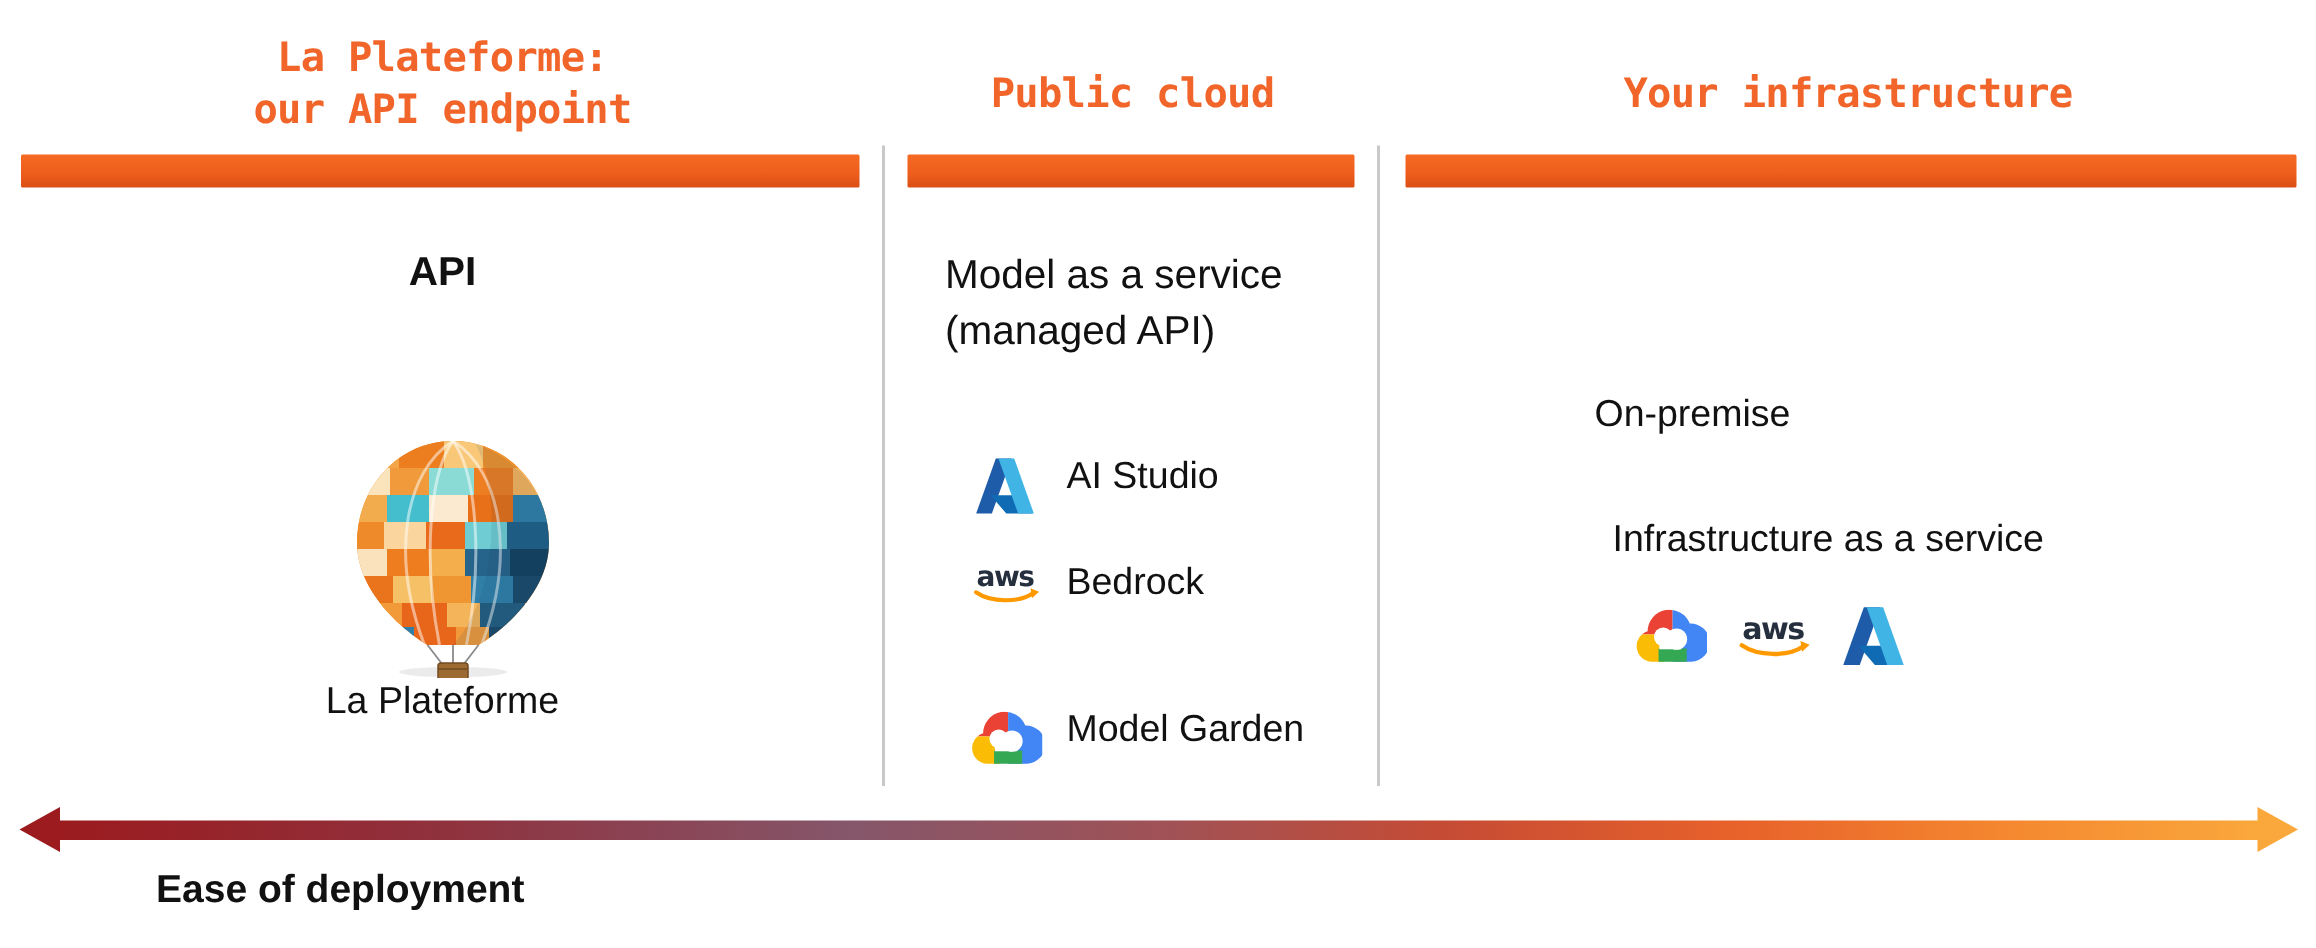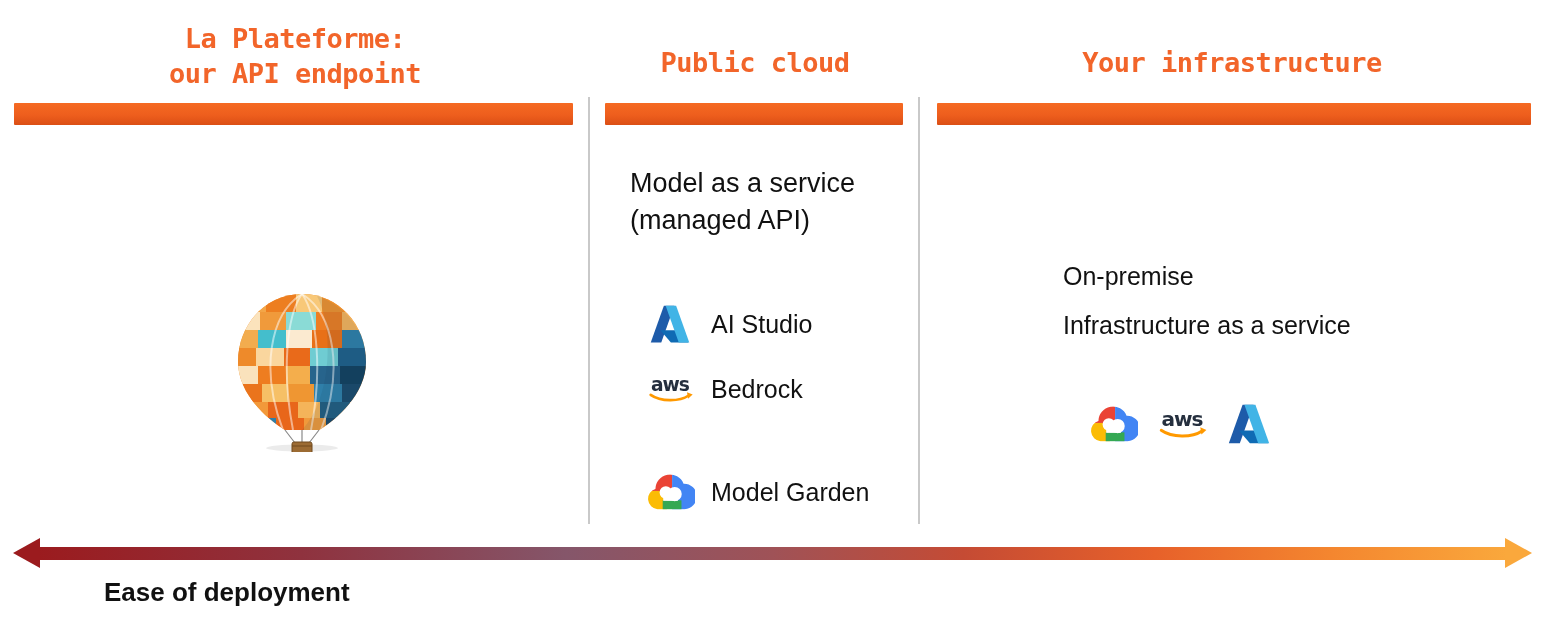--- a/index.html
+++ b/index.html
@@ -25,31 +25,31 @@
   .divider{position:absolute;top:97px;height:427px;width:2px;background:#C9C9C9;}
   #divider1{left:588px;}
   #divider2{left:918px;}
 
   .api-title{position:absolute;left:0;width:590px;top:166px;text-align:center;font-weight:bold;font-size:27px;}
   .balloon-wrap{position:absolute;left:222px;top:288px;}
   .col1-caption{position:absolute;left:0;width:590px;top:453px;text-align:center;font-size:25px;}
 
   .maas-title{position:absolute;left:630px;top:168px;font-weight:normal;font-size:27px;}
   .maas-sub{position:absolute;left:630px;top:205px;font-size:27px;}
-  .cloud-row{position:absolute;left:645px;display:flex;align-items:center;gap:16px;}
+  .cloud-row{position:absolute;left:645px;display:flex;gap:16px;}
   #row-aistudio{top:303px;}
   #row-bedrock{top:374px;}
   #row-modelgarden{top:456px;margin-top:16px;}
   .row-icon{display:flex;align-items:center;justify-content:center;width:50px;}
   .row-label{font-size:25px;white-space:nowrap;}
 
   .sd-title{position:absolute;left:970px;width:574px;top:166px;text-align:center;font-weight:bold;font-size:27px;}
   .infra-item{position:absolute;left:1063px;font-size:25px;white-space:nowrap;}
   #infra-onprem{top:262px;}
-  #infra-iaas{top:311px;}
+  #infra-iaas{top:345px;margin-left:12px;}
   .logo-row{position:absolute;left:1088px;top:402px;display:flex;align-items:center;gap:18px;}
 
   .axis-shaft{
     position:absolute;left:36px;top:547px;width:1472px;height:13px;
     background:linear-gradient(90deg,#9B1B1E 0%,#8F323E 18%,#85566A 36%,#9F5257 50%,#C54B34 63%,#E7612A 76%,#F4862F 88%,#FAA83C 100%);
   }
   .axis-head{position:absolute;width:0;height:0;top:538px;border-top:15px solid transparent;border-bottom:15px solid transparent;}
   #axis-head-left{left:13px;border-right:27px solid #9B1B1E;}
   #axis-head-right{left:1505px;border-left:27px solid #FAA83C;}
   .axis-label{position:absolute;top:577px;font-weight:bold;font-size:26px;white-space:nowrap;}
@@ -66,20 +66,21 @@
   <div id="hdr2" class="col-header">Public cloud</div>
   <div id="hdr3" class="col-header">Your infrastructure</div>
 
   <div id="bar1" class="bar"></div>
   <div id="bar2" class="bar"></div>
   <div id="bar3" class="bar"></div>
 
   <div id="divider1" class="divider"></div>
   <div id="divider2" class="divider"></div>
 
+  <div class="api-title">API</div>
   <div class="balloon-wrap">
     <svg width="160" height="164" viewBox="0 0 160 164" aria-hidden="true">
       <ellipse cx="80" cy="160" rx="36" ry="3.5" fill="#000" opacity="0.08"></ellipse>
       <defs>
         <clipPath id="envClip">
           <path d="M80 6 C44 6 16 36 16 74 C16 106 46 132 63 142 L97 142 C114 132 144 106 144 74 C144 36 116 6 80 6 Z"></path>
         </clipPath>
       </defs>
       <g clip-path="url(#envClip)">
         <rect x="8" y="0" width="144" height="150" fill="#EF8A28"></rect>
@@ -125,20 +126,21 @@
         <path d="M80 6 C 64 28 60 86 71 142" stroke="#fff" stroke-width="2" fill="none" opacity="0.5"></path>
         <path d="M80 6 C 96 28 100 86 89 142" stroke="#fff" stroke-width="2" fill="none" opacity="0.5"></path>
         <path d="M80 6 C 112 26 122 82 99 142" stroke="#fff" stroke-width="2" fill="none" opacity="0.5"></path>
         <path d="M95 8 C125 18 144 44 144 74 C144 106 114 132 97 142 L80 142 C110 110 112 40 95 8 Z" fill="#143C5A" opacity="0.10"></path>
       </g>
       <path d="M63 142 L73 155 M97 142 L87 155 M80 142 L80 155" stroke="#8a8a8a" stroke-width="1.2" fill="none"></path>
       <rect x="70" y="154" width="20" height="13" rx="2" fill="#9C6B33" stroke="#714B1F" stroke-width="1"></rect>
       <line x1="70" y1="158" x2="90" y2="158" stroke="#714B1F" stroke-width="1"></line>
     </svg>
   </div>
+  <div class="col1-caption">La Plateforme</div>
 
   <div class="maas-title">Model as a service</div>
   <div class="maas-sub">(managed API)</div>
 
   <div id="row-aistudio" class="cloud-row">
     <span class="row-icon">
       <svg viewBox="0 0 100 96" width="44" height="42" aria-hidden="true">
         <polygon points="36,6 60,6 30,90 6,90" fill="#1E5BA9"></polygon>
         <polygon points="28,62 70,62 92,90 52,90" fill="#0F6BB4"></polygon>
         <polygon points="40,6 64,6 94,90 70,90" fill="#41B4E6"></polygon>

